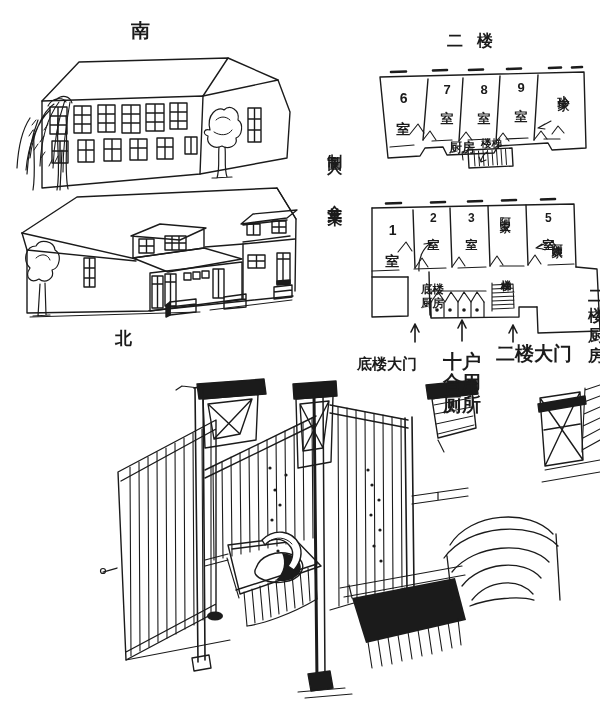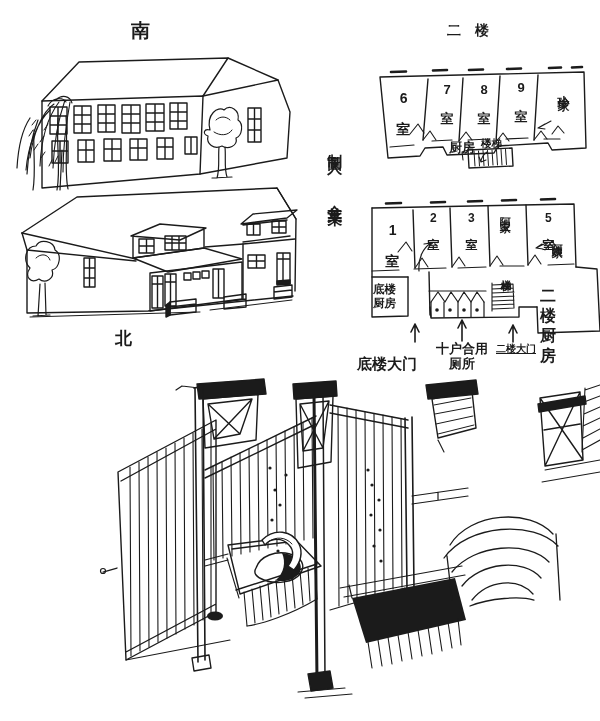--- a/index.html
+++ b/index.html
@@ -3,21 +3,21 @@
 <meta charset="utf-8">
 <style>
   html,body{margin:0;padding:0;background:#e8e8e8;}
   .canvas{
     position:relative;width:600px;height:721px;background:#ffffff;
     font-family:"Liberation Sans",sans-serif;color:#1b1b1b;overflow:hidden;
   }
   .canvas svg{position:absolute;left:0;top:0;}
   .label{position:absolute;line-height:1.12;font-weight:600;white-space:nowrap;}
   .vtext{writing-mode:vertical-rl;text-orientation:upright;letter-spacing:3px;}
-  .wrap2{white-space:normal;line-height:1.25;}
+  .wrap2{white-space:normal;line-height:1.25;margin-left:48px;}
   .prelines{white-space:pre-line;text-align:center;}
   .f2title{letter-spacing:14px;}
 </style>
 </head>
 <body>
 
 <div class="canvas">
 
 <svg width="600" height="721" viewBox="0 0 600 721" fill="none" stroke="#1b1b1b" stroke-width="1.4" stroke-linecap="round" stroke-linejoin="round">
 
@@ -225,38 +225,38 @@
     <path stroke-width="1.1" d="M126,660 L230,640"></path>
   </g>
 </svg>
 
   <div class="label" style="left:131px;top:20px;font-size:19px;">南</div>
   <div class="label" style="left:115px;top:329px;font-size:17px;">北</div>
 
   <div class="label vtext" style="left:326px;top:142px;font-size:15px;">制圖人</div>
   <div class="label vtext" style="left:326px;top:193px;font-size:15px;">金某某</div>
 
-  <div class="label f2title" style="left:447px;top:23px;font-size:14px;">二楼</div>
+  <div class="label f2title" style="left:447px;top:32px;font-size:16px;">二楼</div>
 
   <div class="label vtext" style="left:395px;top:90px;font-size:14px;">6室</div>
   <div class="label vtext" style="left:439px;top:82px;font-size:13px;">7室</div>
   <div class="label vtext" style="left:476px;top:82px;font-size:13px;">8室</div>
   <div class="label vtext" style="left:513px;top:80px;font-size:13px;">9室</div>
   <div class="label vtext" style="left:556px;top:85px;font-size:12px;letter-spacing:2px;">小珍家</div>
   <div class="label" style="left:449px;top:141px;font-size:13px;">厨房</div>
   <div class="label" style="left:481px;top:138px;font-size:10.5px;">楼梯</div>
 
   <div class="label vtext" style="left:384px;top:222px;font-size:14px;">1室</div>
   <div class="label vtext" style="left:426px;top:211px;font-size:12px;">2室</div>
   <div class="label vtext" style="left:464px;top:211px;font-size:12px;">3室</div>
   <div class="label vtext" style="left:499px;top:209px;font-size:11px;letter-spacing:2px;">阿宝家</div>
   <div class="label vtext" style="left:541px;top:211px;font-size:12px;">5室</div>
   <div class="label vtext" style="left:551px;top:236px;font-size:11px;letter-spacing:1px;">阿姨家</div>
   <div class="label wrap2" style="left:373px;top:282px;width:32px;font-size:11.5px;">底楼厨房</div>
   <div class="label vtext" style="left:500px;top:271px;font-size:10.5px;letter-spacing:1px;">楼梯</div>
   <div class="label wrap2" style="left:540px;top:286px;width:28px;font-size:16px;">二楼厨房</div>
 
   <div class="label" style="left:357px;top:356px;font-size:15px;">底楼大门</div>
-  <div class="label prelines" style="left:436px;top:342px;width:52px;font-size:13px;">十户合用
+  <div class="label prelines" style="left:436px;top:351px;width:52px;font-size:19px;">十户合用
 厕所</div>
-  <div class="label" style="left:496px;top:343px;font-size:10px;text-decoration:underline;">二楼大门</div>
+  <div class="label" style="left:496px;top:343px;font-size:19px;">二楼大门</div>
 
 </div>
 
 </body></html>

